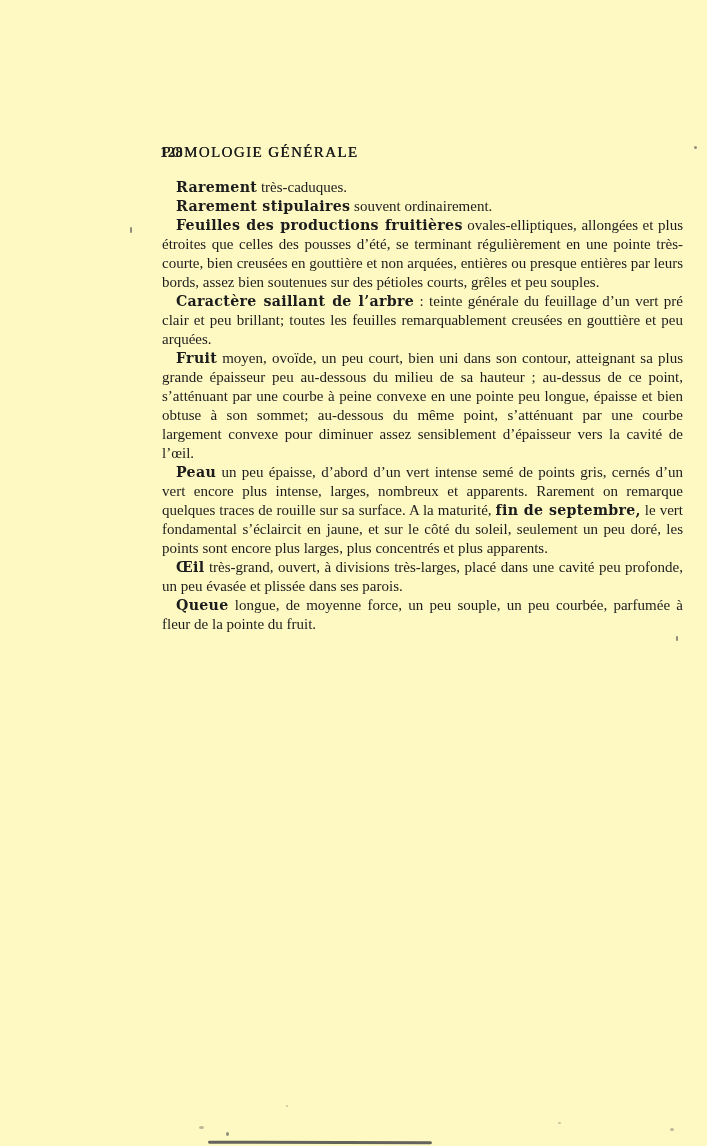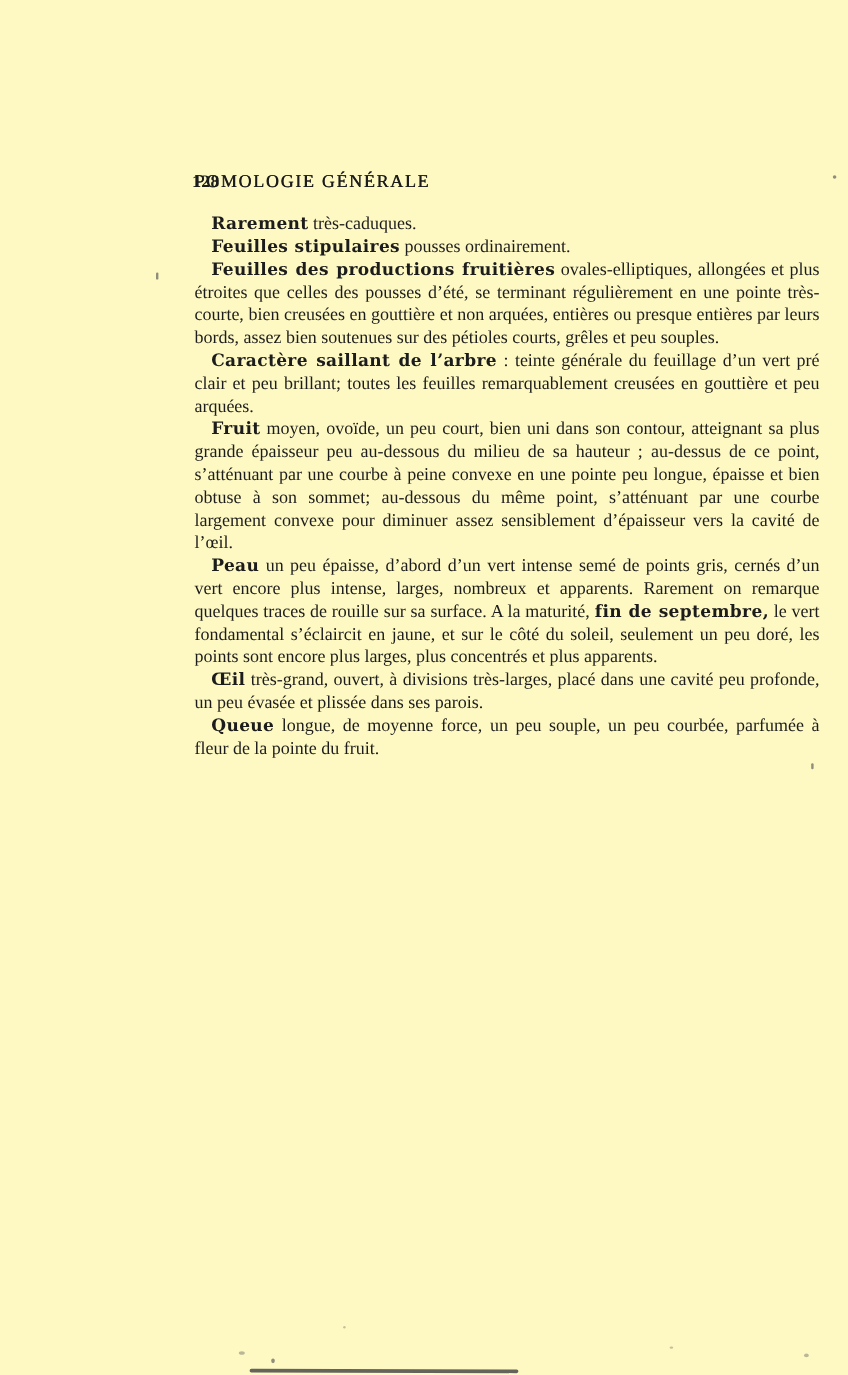--- a/index.html
+++ b/index.html
@@ -86,21 +86,21 @@
 <body>
 
 <div class="scan-page">
   <div class="content">
     <div class="header">
       <span class="pagenum">128</span>
       <span class="running-title">POMOLOGIE GÉNÉRALE</span>
     </div>
     <div class="body-text" id="paragraphs">
         <p class="para"><span class="lead">Rarement</span><span class="reg"> très-caduques.</span></p>
-        <p class="para"><span class="lead">Feuilles stipulaires</span><span class="reg"> pousses ordinairement.</span></p>
+        <p class="para"><span class="lead">Rarement stipulaires</span><span class="reg"> souvent ordinairement.</span></p>
         <p class="para"><span class="lead">Feuilles des productions fruitières</span><span class="reg"> ovales-elliptiques, allongées et plus étroites que celles des pousses d’été, se terminant régulièrement en une pointe très-courte, bien creusées en gouttière et non arquées, entières ou presque entières par leurs bords, assez bien soutenues sur des pétioles courts, grêles et peu souples.</span></p>
         <p class="para"><span class="lead">Caractère saillant de l’arbre</span><span class="reg"> : teinte générale du feuillage d’un vert pré clair et peu brillant; toutes les feuilles remarquablement creusées en gouttière et peu arquées.</span></p>
         <p class="para"><span class="lead">Fruit</span><span class="reg"> moyen, ovoïde, un peu court, bien uni dans son contour, atteignant sa plus grande épaisseur peu au-dessous du milieu de sa hauteur ; au-dessus de ce point, s’atténuant par une courbe à peine convexe en une pointe peu longue, épaisse et bien obtuse à son sommet; au-dessous du même point, s’atténuant par une courbe largement convexe pour diminuer assez sensiblement d’épaisseur vers la cavité de l’œil.</span></p>
         <p class="para"><span class="lead">Peau</span><span class="reg"> un peu épaisse, d’abord d’un vert intense semé de points gris, cernés d’un vert encore plus intense, larges, nombreux et apparents. Rarement on remarque quelques traces de rouille sur sa surface. A la maturité, </span><span class="lead">fin de septembre,</span><span class="reg"> le vert fondamental s’éclaircit en jaune, et sur le côté du soleil, seulement un peu doré, les points sont encore plus larges, plus concentrés et plus apparents.</span></p>
         <p class="para"><span class="lead">Œil</span><span class="reg"> très-grand, ouvert, à divisions très-larges, placé dans une cavité peu profonde, un peu évasée et plissée dans ses parois.</span></p>
         <p class="para"><span class="lead">Queue</span><span class="reg"> longue, de moyenne force, un peu souple, un peu courbée, parfumée à fleur de la pointe du fruit.</span></p>
       </div>
   </div>
 
   <div class="speck" style="left:130px; top:227px; width:2px; height:6px; border-radius:1px;"></div>

